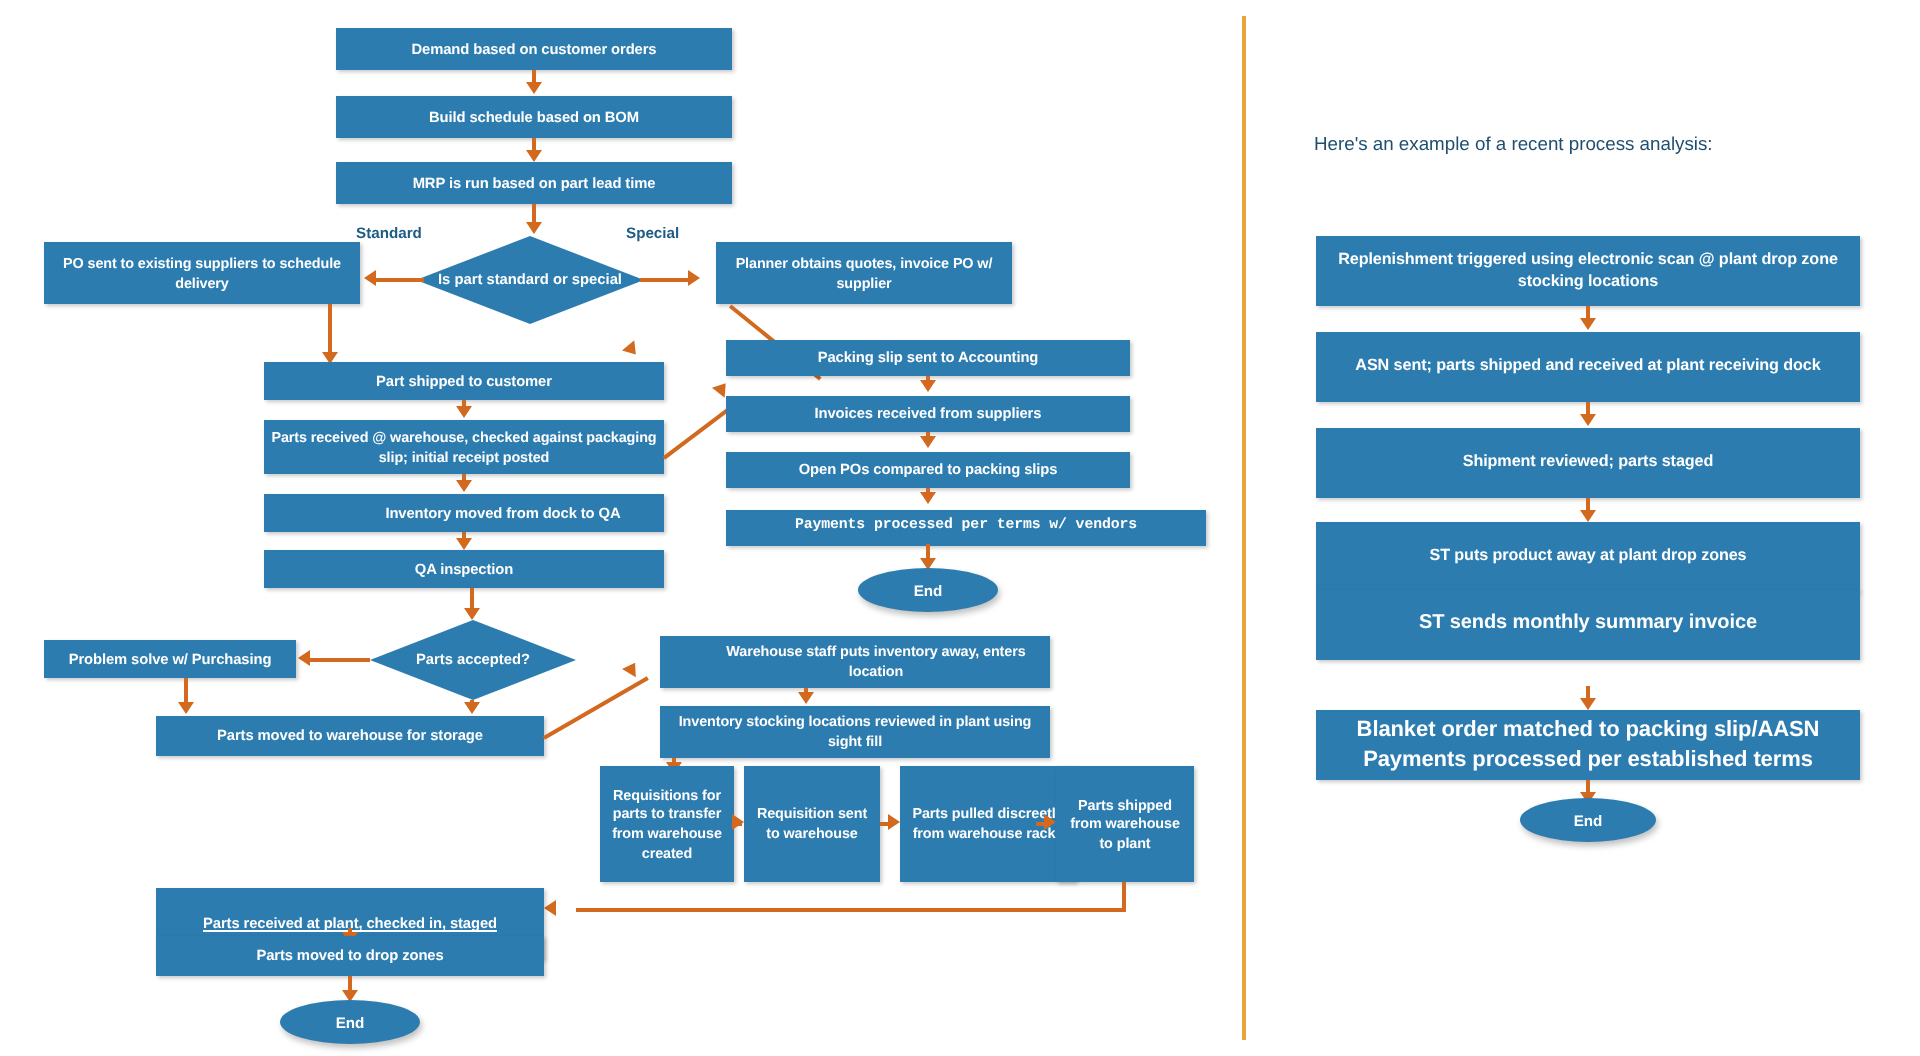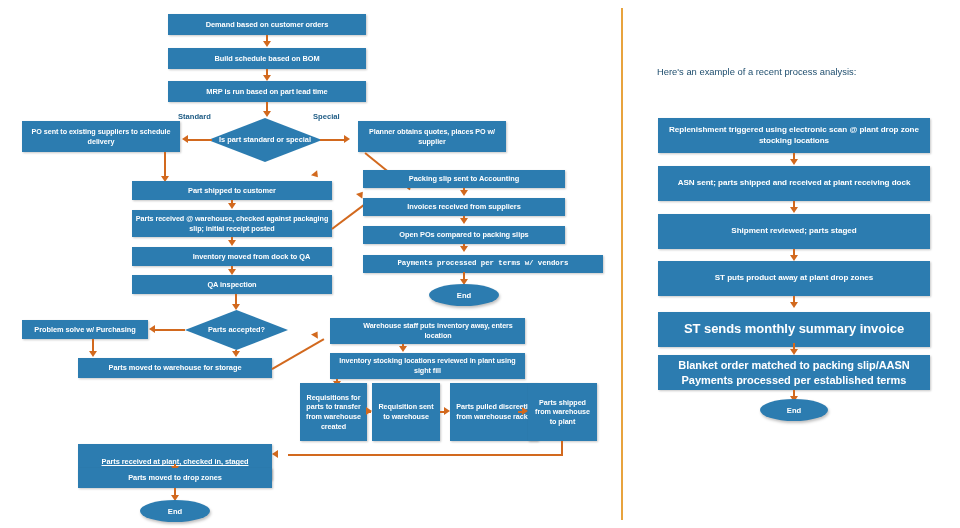--- a/index.html
+++ b/index.html
@@ -146,21 +146,21 @@
   <div class="node tall" style="left:22px; top:121px; width:158px; height:31px;">PO sent to existing suppliers to schedule delivery</div>
 
   <div class="vline" style="left:164px; top:152px; width:2.2px; height:26px;"></div>
   <div class="hline" style="left:164px; top:153px; width:0px;"></div>
   <div class="arr arr-down" style="left:161px; top:176px;"></div>
 
   <div class="edge-label" style="left:313px; top:112px;">Special</div>
   <div class="hline" style="left:320px; top:139px; width:26px;"></div>
   <div class="arr arr-right" style="left:344px; top:135px;"></div>
 
-  <div class="node tall" style="left:358px; top:121px; width:148px; height:31px;">Planner obtains quotes, places PO w/ supplier</div>
+  <div class="node tall" style="left:358px; top:121px; width:148px; height:31px;">Planner obtains quotes, invoice PO w/ supplier</div>
 
   <div class="diagline" style="left:365px; top:152px; width:58px; transform: rotate(39deg);"></div>
   <div class="arr arr-down" style="left:312px; top:172px; transform: rotate(-40deg);"></div>
 
   <div class="node" style="left:132px; top:181px; width:200px; height:19px;text-align:center;">Part shipped to customer</div>
   <div class="vline" style="left:231px; top:200px; height:5px;"></div>
   <div class="arr arr-down" style="left:228px; top:203px;"></div>
 
   <div class="node tall" style="left:132px; top:210px; width:200px; height:27px;">Parts received @ warehouse, checked against packaging slip; initial receipt posted</div>
   <div class="vline" style="left:231px; top:237px; height:5px;"></div>
@@ -264,21 +264,21 @@
   <div class="arr arr-down" style="left:790px; top:207px;"></div>
 
   <div class="node" style="left:658px; top:214px; width:272px; height:35px; font-size:8.1px;">Shipment reviewed; parts staged</div>
   <div class="vline" style="left:793px; top:249px; height:7px;"></div>
   <div class="arr arr-down" style="left:790px; top:255px;"></div>
 
   <div class="node" style="left:658px; top:261px; width:272px; height:35px; font-size:8.1px;">ST puts product away at plant drop zones</div>
   <div class="vline" style="left:793px; top:296px; height:7px;"></div>
   <div class="arr arr-down" style="left:790px; top:302px;"></div>
 
-  <div class="node" style="left:658px; top:312px; width:272px; height:35px; font-size:13px;">ST sends monthly summary invoice</div>
+  <div class="node" style="left:658px; top:295px; width:272px; height:35px; font-size:10px;">ST sends monthly summary invoice</div>
   <div class="vline" style="left:793px; top:343px; height:7px;"></div>
   <div class="arr arr-down" style="left:790px; top:349px;"></div>
 
   <div class="node tall" style="left:658px; top:355px; width:272px; height:35px; font-size:11px;">Blanket order matched to packing slip/AASN Payments processed per established terms</div>
   <div class="vline" style="left:793px; top:390px; height:7px;"></div>
   <div class="arr arr-down" style="left:790px; top:396px;"></div>
 
   <div class="oval" style="left:760px; top:399px; width:68px; height:22px;">End</div>
 
 </div>

